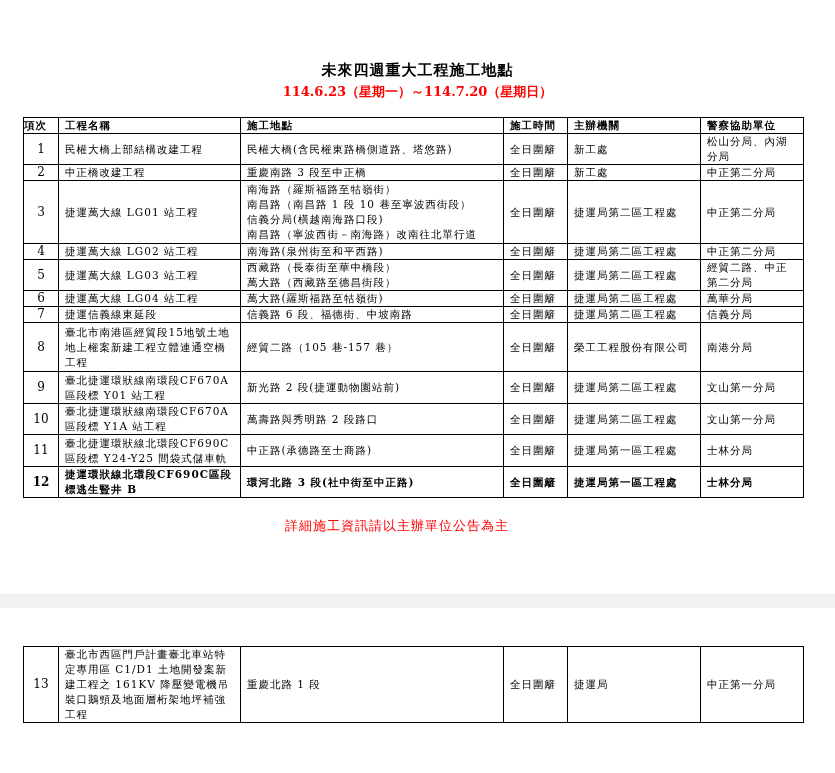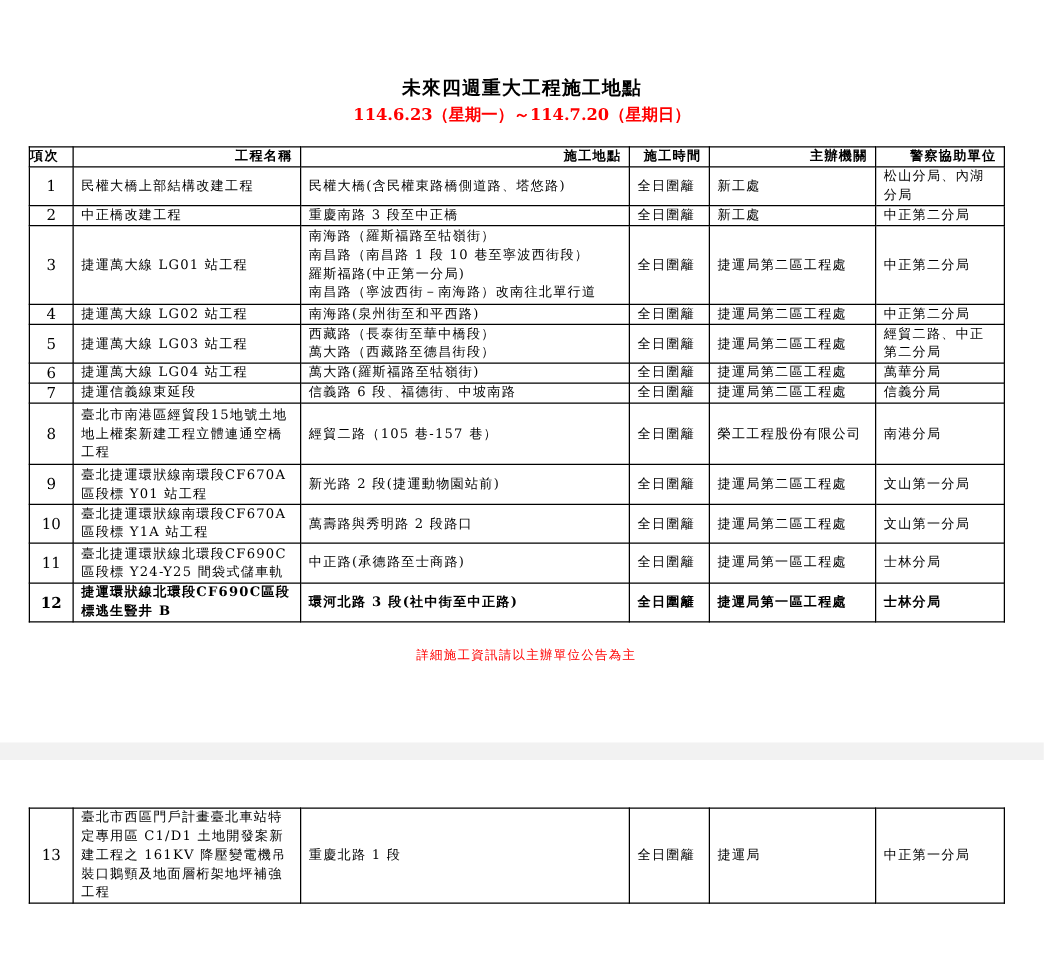--- a/index.html
+++ b/index.html
@@ -21,26 +21,26 @@
     font-weight:bold; font-size:13px; color:#ff0000; top:83px; letter-spacing:0px;
   }
   table.sched {
     position:absolute; left:23px; border-collapse:collapse; table-layout:fixed;
     font-size:10.5px; line-height:15px;
   }
   table.sched td, table.sched th {
     border:1px solid #000; padding:0 6px; vertical-align:middle;
     letter-spacing:1px; word-break:break-all;
   }
-  table.sched th { font-weight:bold; text-align:right; height:15px; }
+  table.sched th { font-weight:bold; text-align:left; height:15px; }
   table.sched td.no { text-align:center; padding:0; font-size:12px; letter-spacing:0; }
   table.sched td.time { text-align:left; padding-left:6px; }
   .note {
     position:absolute; left:0; width:794px; text-align:center; top:517px;
-    color:#ff0000; font-size:10px; letter-spacing:1px;margin-left:24px;
+    color:#ff0000; font-size:13px; letter-spacing:1px;
   }
   .line { display:block; }
 </style>
 </head>
 <body>
 
 <div class="page page1">
   <div class="title">未來四週重大工程施工地點</div>
   <div class="subtitle">114.6.23（星期一）～114.7.20（星期日）</div>
 
@@ -83,21 +83,21 @@
           <td class="time">全日圍籬</td>
           <td>新工處</td>
           <td>中正第二分局</td>
         </tr>
         <tr style="height: 63px;">
           <td class="no">3</td>
           <td>捷運萬大線 LG01 站工程</td>
           <td>
             <span class="line">南海路（羅斯福路至牯嶺街）</span>
             <span class="line">南昌路（南昌路 1 段 10 巷至寧波西街段）</span>
-            <span class="line">羅斯福路(中正第一分局)</span>
+            <span class="line">信義分局(橫越南海路口段)</span>
             <span class="line">南昌路（寧波西街－南海路）改南往北單行道</span>
           </td>
           <td class="time">全日圍籬</td>
           <td>捷運局第二區工程處</td>
           <td>中正第二分局</td>
         </tr>
         <tr style="height: 16px;">
           <td class="no">4</td>
           <td>捷運萬大線 LG02 站工程</td>
           <td>

